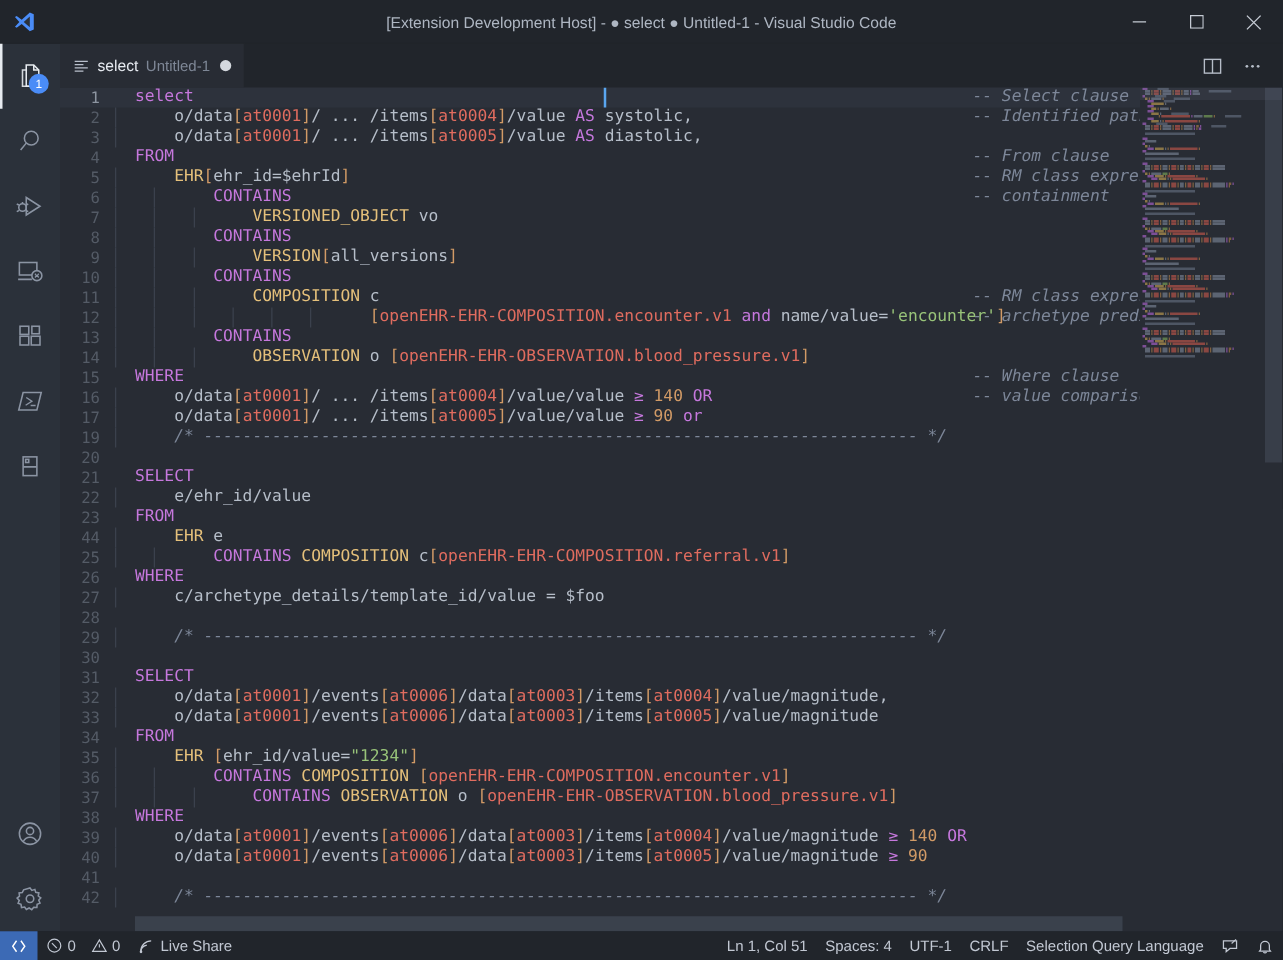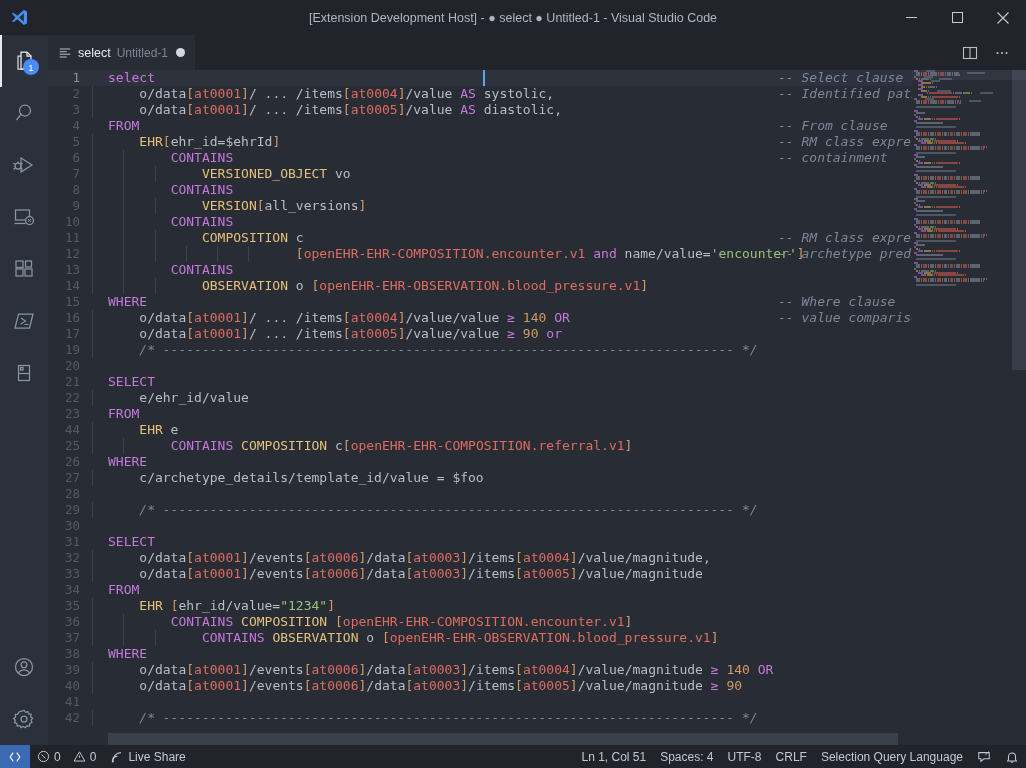--- a/index.html
+++ b/index.html
@@ -1119,21 +1119,21 @@
             <path d="M3 13 C3 10 5.5 7.5 8.5 7"></path>
           <circle cx="3.2" cy="13.1" r="1.2" fill="currentColor" stroke="none"></circle>
         </svg>
       </span>
       <span>Live Share</span>
     </div>
 
     <div class="sb-right">
       <div class="sb-item">Ln 1, Col 51</div>
       <div class="sb-item">Spaces: 4</div>
-      <div class="sb-item">UTF-8</div>
+      <div class="sb-item">UTF-1</div>
       <div class="sb-item">CRLF</div>
       <div class="sb-item">Selection Query Language</div>
       <div class="sb-item">
         <span>
           <svg width="14" height="14" viewBox="0 0 16 16" fill="none" stroke="currentColor" stroke-width="1.15">
             <path d="M2 3 H14 V10 H8 L4.5 13 V10 H2 Z"></path>
             <path d="M9.5 5.5 L13.5 1.8" stroke-width="1"></path>
           </svg>
         </span>
       </div>

